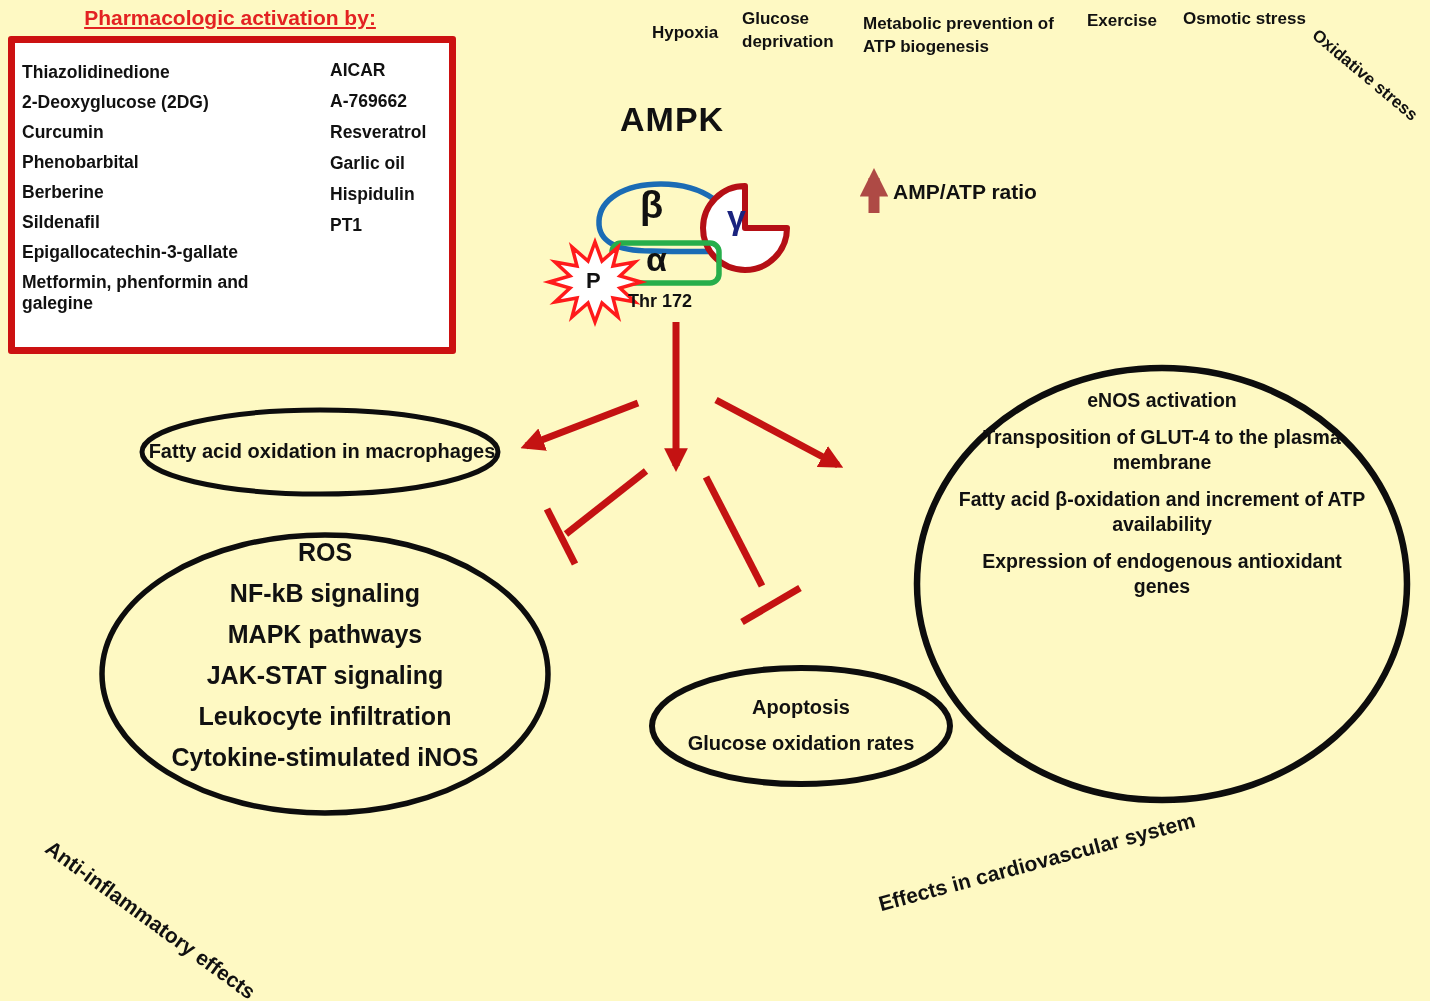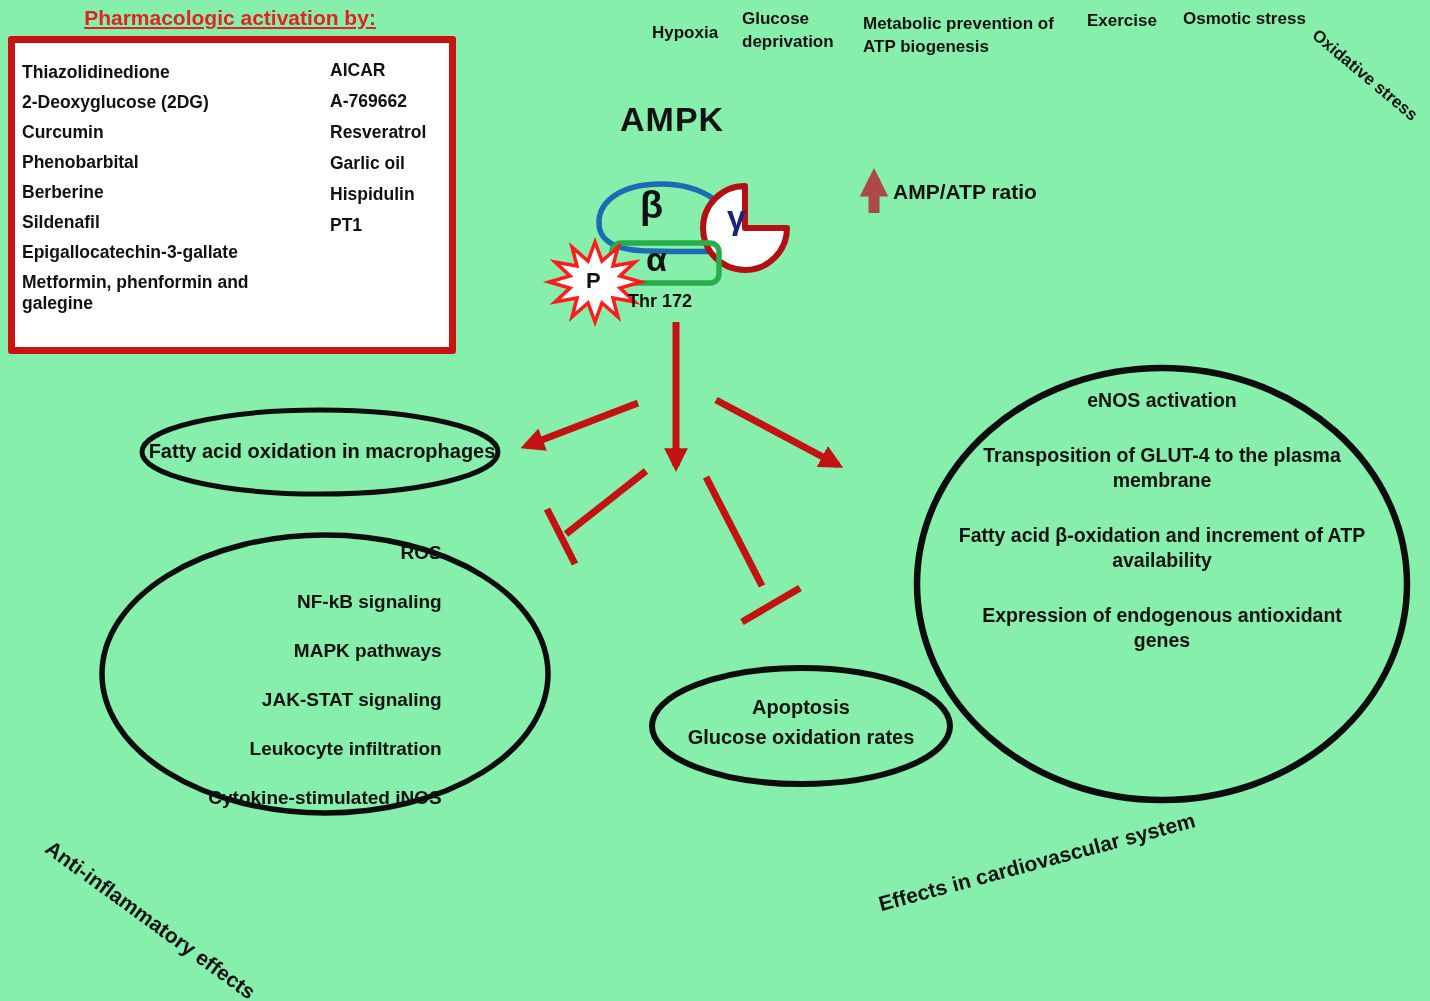--- a/index.html
+++ b/index.html
@@ -1,40 +1,40 @@
 <!DOCTYPE html>
 <html><head>
 <meta charset="utf-8">
 <style>
   html,body{margin:0;padding:0;background:#ffffff;}
   .canvas{
-    position:relative;width:1430px;height:1001px;background:#86efac;
+    position:relative;width:1430px;height:1001px;background:#fef9c3;
     font-family:"Liberation Sans",sans-serif;color:#111;overflow:hidden;
   }
   .abs{position:absolute;}
   
   .pharma-box{left:8px;top:36px;width:434px;height:304px;border:7px solid #CC1111;border-radius:3px;background:#fff;}
   .pharma-title{left:30px;top:6px;width:400px;text-align:center;color:#E32222;font-weight:bold;font-size:21px;text-decoration:underline;}
   .col{display:flex;flex-direction:column;}
   .pharma-left{left:22px;top:62px;gap:9px;font-size:17.5px;font-weight:bold;line-height:21px;width:300px;}
   .pharma-right{left:322px;top:60px;gap:10px;font-size:17.5px;font-weight:bold;line-height:21px;width:120px;margin-left:8px;}
   
   .stim{font-size:17px;font-weight:bold;line-height:23px;}
   .rot-ox{transform:rotate(40deg);transform-origin:0 0;white-space:nowrap;}
   
   .ampk-title{left:620px;top:100px;font-size:34px;font-weight:bold;letter-spacing:1px;}
   .greek{font-weight:bold;}
   .ratio-label{left:893px;top:180px;font-size:21px;font-weight:bold;text-align:right;}
   .thr{left:628px;top:291px;font-size:18px;font-weight:bold;}
   
   .center-text{transform:translateX(-50%);text-align:center;font-weight:bold;}
   .fatty-label{left:322px;top:440px;width:360px;font-size:20px;}
-  .anti-list{left:325px;top:541px;gap:26px;font-size:19px;line-height:23px;align-items:flex-end;}
-  .apop-list{left:801px;top:696px;gap:7px;font-size:20px;line-height:23px;align-items:center;}
-  .cardio-list{left:1162px;top:388px;width:410px;gap:30px;font-size:19.5px;line-height:25px;align-items:center;}
+  .anti-list{left:325px;top:541px;gap:18px;font-size:25px;line-height:23px;align-items:center;}
+  .apop-list{left:801px;top:696px;gap:13px;font-size:20px;line-height:23px;align-items:center;}
+  .cardio-list{left:1162px;top:388px;width:410px;gap:12px;font-size:19.5px;line-height:25px;align-items:center;}
   
   .caption{font-size:21px;font-weight:bold;white-space:nowrap;}
   .rot-anti{left:55px;top:836px;transform:rotate(36deg);transform-origin:0 0;}
   .rot-cardio{left:876px;top:893px;transform:rotate(-15deg);transform-origin:0 0;}
   svg.layer{position:absolute;left:0;top:0;z-index:1;}
   .txt{z-index:2;}
 </style>
 </head>
 <body>
 

